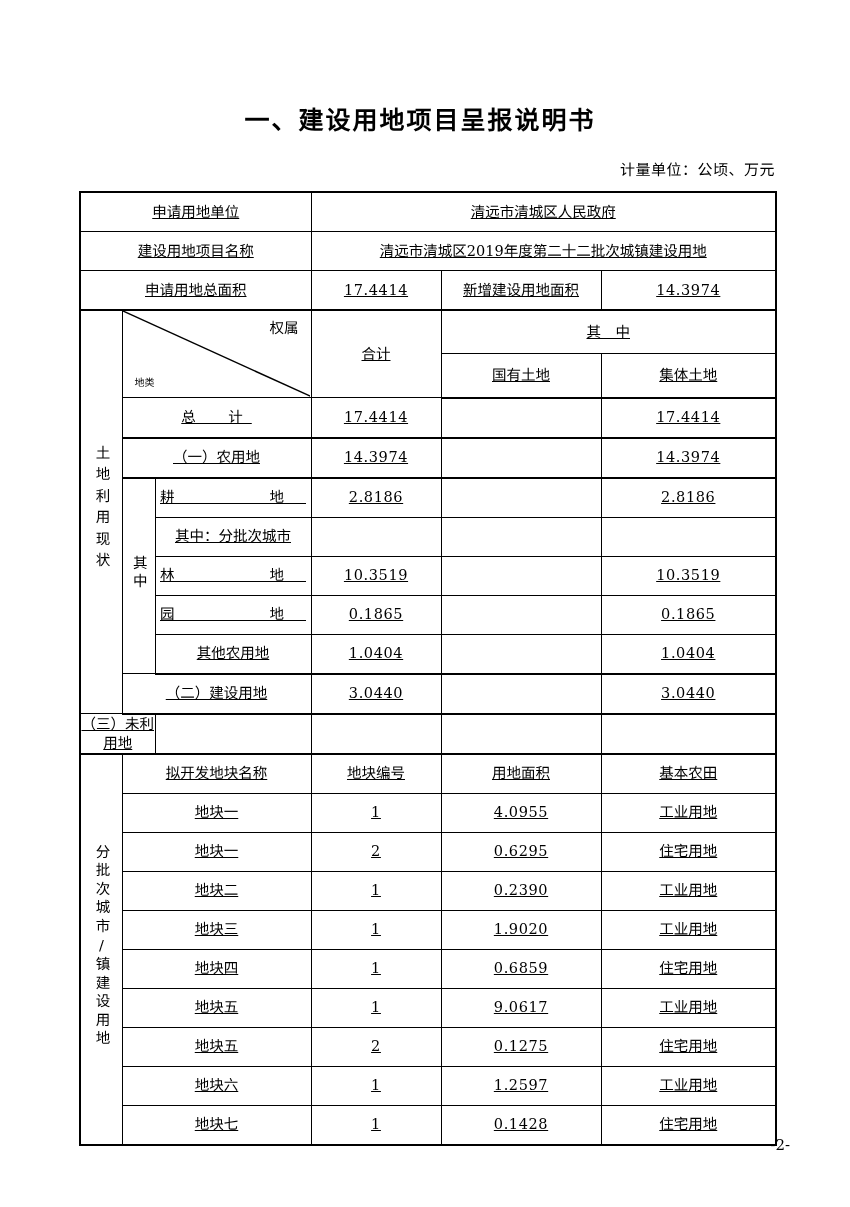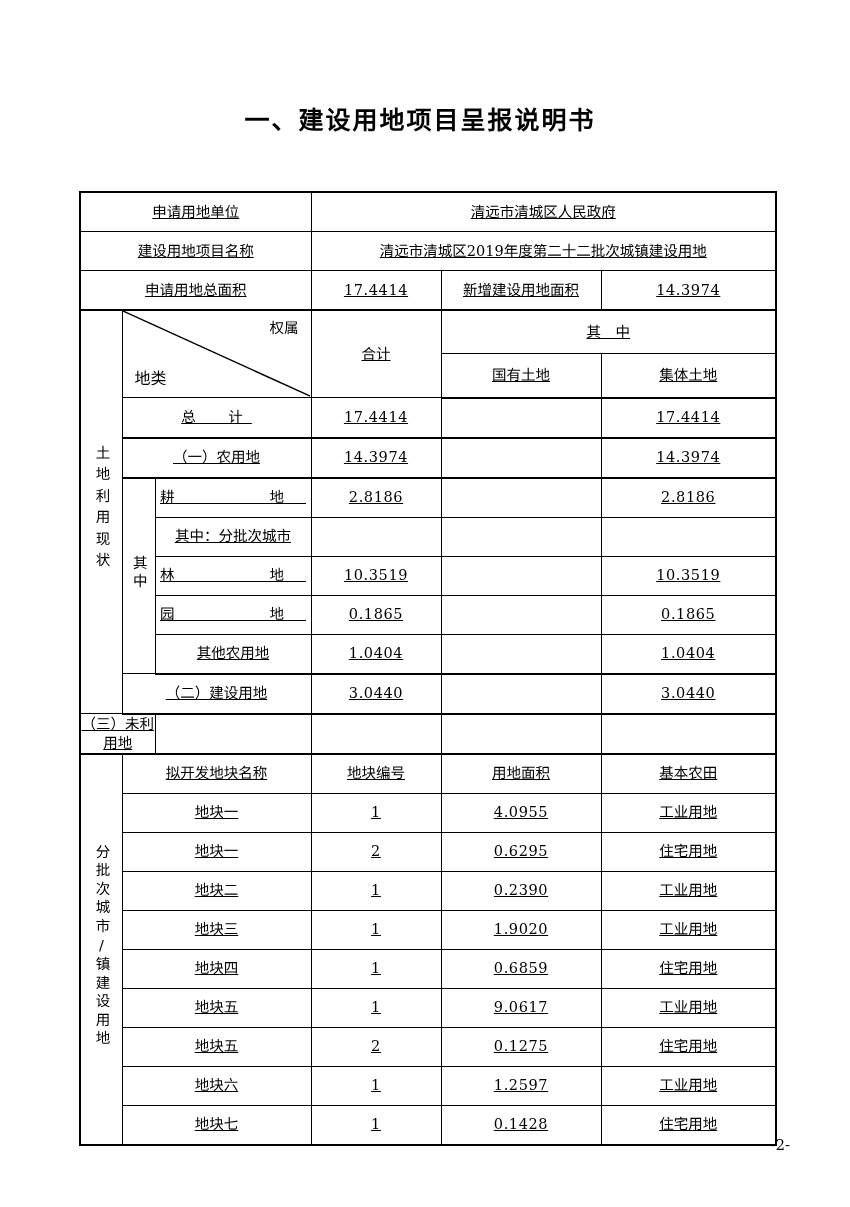--- a/index.html
+++ b/index.html
@@ -140,41 +140,42 @@
     right: 12px;
     top: 8px;
     font-family: "DejaVu Sans", "Liberation Sans", sans-serif;
     font-size: 14.5px;
   }
   .diag .dbot {
     position: absolute;
     left: 12px;
     bottom: 8px;
     font-family: "DejaVu Sans", "Liberation Sans", sans-serif;
-    font-size: 16px;
+    font-size: 10px;
   }
 
   
   .page-number {
     position: absolute;
     top: 1136px;
     left: 0;
     width: 790px;
     text-align: right;
     font-size: 15px;
     font-family: "DejaVu Serif", "Liberation Serif", serif;
   }
 </style>
 </head>
 <body>
 
 <div class="page">
 
   <div class="doc-title">一、建设用地项目呈报说明书</div>
 
+  <div class="unit-line">计量单位：公顷、万元</div>
 
   <div class="table-wrap">
     <table class="grid">
       <colgroup>
         <col style="width:42px">
         <col style="width:33px">
         <col style="width:156px">
         <col style="width:130px">
         <col style="width:160px">
         <col style="width:175px">

